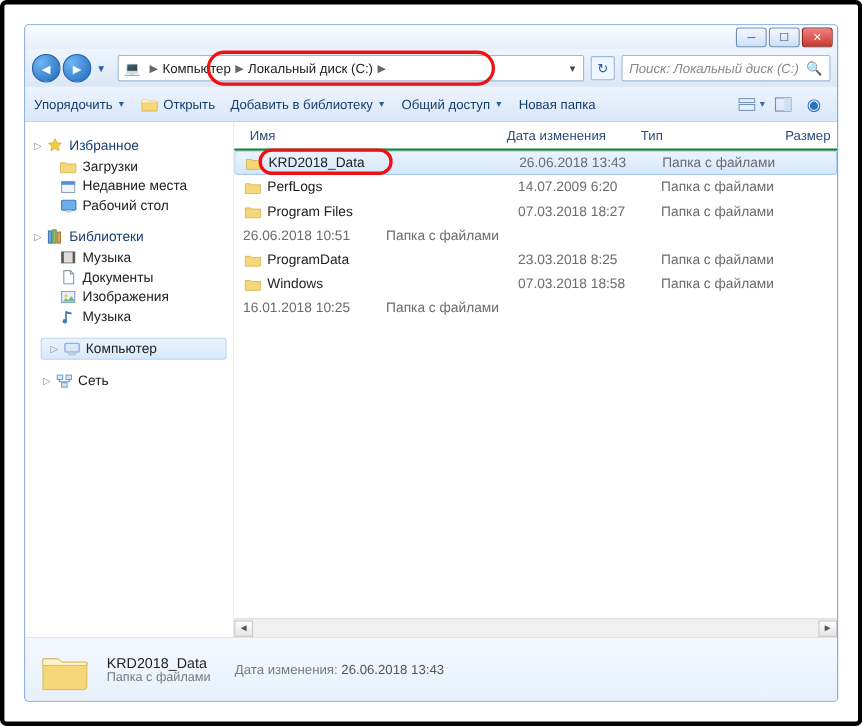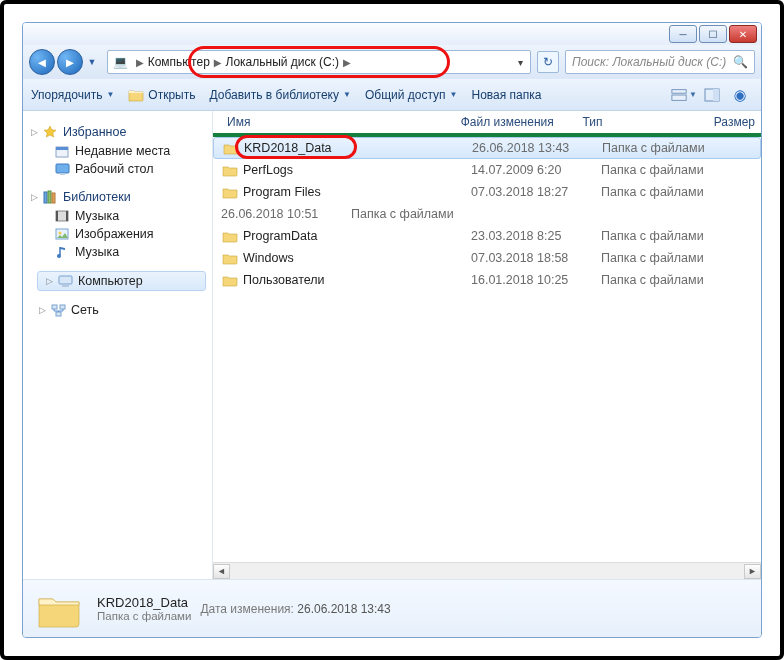--- a/index.html
+++ b/index.html
@@ -38,40 +38,40 @@
   .sidebar { width:190px; background:#fff; border-right:1px solid #e1e8f0; padding:6px 0; font-size:12.5px; overflow:hidden;}
   .sgroup { padding:6px 0 4px 8px;}
   .shdr { display:flex; align-items:center; color:#1a3e73; padding:2px 0 3px 0;}
   .sitem { display:flex; align-items:center; color:#222; padding:2px 0 2px 22px;}
   .sitem.sel{ background:linear-gradient(#eaf3fd,#d8e9fb); border:1px solid #b9d4f2; border-radius:3px; margin:0 6px 0 6px; padding-left:16px;}
   .sitem.top{ padding-left:8px;}
   .tri{ width:10px; color:#888; font-size:9px; display:inline-block;}
   .sic{ width:18px; display:inline-flex; align-items:center; justify-content:center; margin-right:4px;}
   
   .content { flex:1; display:flex; flex-direction:column; background:#fff; min-width:0;}
-  .cols { height:26px; display:flex; align-items:center; border-bottom:4px solid #15803d; font-size:12px; color:#2a4c7c; padding-left:8px;}
+  .cols { height:26px; display:flex; align-items:center; border-bottom:2px solid #15803d; font-size:12px; color:#2a4c7c; padding-left:8px;}
   .cols div{ padding:0 6px;}
   .c-name{width:250px;} .c-date{width:130px;} .c-type{width:140px;} .c-size{flex:1;}
   .rows { flex:1; overflow:auto; font-size:12.5px;}
   .row { display:flex; align-items:center; height:22px; padding-left:8px; color:#222;}
   .row .c-name{display:flex;align-items:center;}
   .row.sel{ background:linear-gradient(#e9f3fe,#d5e8fc); border:1px solid #a9cbf0; border-radius:3px;}
   .ficon{width:18px;height:16px;margin-right:4px;display:inline-flex;align-items:center;justify-content:center;}
   .muted{color:#6b6b6b;}
   .redoval2{ position:absolute; border:3px solid #e11; border-radius:14px/14px; pointer-events:none; width:122px; height:24px; }
   .rows-wrap{position:relative;flex:1;display:flex;flex-direction:column;min-height:0;}
   .hscroll { height:17px; background:#f0f0f0; border-top:1px solid #dcdcdc; display:flex; align-items:center;}
   .hscroll .arrow{width:17px;height:15px;background:linear-gradient(#fdfdfd,#e5e5e5);border:1px solid #c9c9c9;display:flex;align-items:center;justify-content:center;font-size:9px;color:#555;}
   .hscroll .track{flex:1;}
   
   .details { height:58px; border-top:1px solid #dbe4f0; background:linear-gradient(#f4f9ff,#e7f0fb); display:flex; align-items:center; padding:6px 12px; font-size:12px; color:#333;}
   .details .big{ width:48px;height:42px; margin-right:14px; display:flex;align-items:center;justify-content:center;}
   .details .title{ color:#222; font-size:13px;}
   .details .sub{ color:#7a7a7a; font-size:11.5px;}
-  .details .meta{ margin-left:9px; color:#555;}
+  .details .meta{ margin-left:22px; color:#555;}
   .details .metalabel{color:#7a7a7a;}
   
   .folder{fill:#f5d678;stroke:#caa63b;stroke-width:.6;}
   .star{fill:#f5c93d;stroke:#c79a1f;stroke-width:.5;}
 </style>
 </head>
 <body>
 
 <div class="outer">
 <div class="window">
@@ -153,20 +153,28 @@
               <span class="tri">▷</span>
               <span class="sic">
                 <svg width="14" height="14" viewBox="0 0 14 14">
                   <path class="star" d="M7 1l1.8 3.8 4.2.4-3.2 2.8.9 4.1L7 10l-3.7 2 .9-4.1L1 5.2l4.2-.4z"></path>
                 </svg>
               </span>
               <span>Избранное</span>
             </div>
         <div class="sitem">
               <span class="sic">
+                <svg width="16" height="13" viewBox="0 0 16 13">
+                  <path class="folder" d="M1 3h5l1 1h8v7a1 1 0 0 1-1 1H1z"></path>
+                </svg>
+              </span>
+              <span>Загрузки</span>
+            </div>
+        <div class="sitem">
+              <span class="sic">
                 <svg width="14" height="13" viewBox="0 0 14 13">
                   <rect x="1" y="2" width="12" height="10" fill="#eef3fb" stroke="#8aa3c2"></rect>
                   <rect x="1" y="2" width="12" height="3" fill="#5a8fd6"></rect>
                 </svg>
               </span>
               <span>Недавние места</span>
             </div>
         <div class="sitem">
               <span class="sic">
                 <svg width="15" height="13" viewBox="0 0 15 13">
@@ -191,20 +199,29 @@
             </div>
         <div class="sitem">
               <span class="sic">
                 <svg width="14" height="12" viewBox="0 0 14 12">
                   <rect x="1" y="1" width="12" height="10" fill="#ddd" stroke="#888"></rect>
                   <rect x="1" y="1" width="2" height="10" fill="#555"></rect>
                   <rect x="11" y="1" width="2" height="10" fill="#555"></rect>
                 </svg>
               </span>
               <span>Музыка</span>
+            </div>
+        <div class="sitem">
+              <span class="sic">
+                <svg width="12" height="14" viewBox="0 0 12 14">
+                  <path d="M2 1h6l3 3v9H2z" fill="#fff" stroke="#8899aa"></path>
+                  <path d="M8 1v3h3" fill="none" stroke="#8899aa"></path>
+                </svg>
+              </span>
+              <span>Документы</span>
             </div>
         <div class="sitem">
               <span class="sic">
                 <svg width="14" height="12" viewBox="0 0 14 12">
                   <rect x="1" y="1" width="12" height="10" fill="#e8f3ff" stroke="#7aa3d0"></rect>
                   <circle cx="5" cy="5" r="1.5" fill="#f3c94a"></circle>
                   <path d="M2 10l3-3 2 2 3-4 3 5z" fill="#7fb96f"></path>
                 </svg>
               </span>
               <span>Изображения</span>
@@ -244,21 +261,21 @@
                 </svg>
               </span>
               <span>Сеть</span>
             </div>
       </div>
     </div>
 
     <div class="content">
       <div class="cols">
         <div class="c-name">Имя</div>
-        <div class="c-date">Файл изменения</div>
+        <div class="c-date">Дата изменения</div>
         <div class="c-type">Тип</div>
         <div class="c-size">Размер</div>
       </div>
       <div class="rows-wrap">
         <div class="rows" id="rows">
               <div class="row sel">
                 <div class="c-name">
                   <span class="ficon">
                     <svg width="16" height="13" viewBox="0 0 16 13">
                       <path class="folder" d="M1 3h5l1 1h8v7a1 1 0 0 1-1 1H1z"></path>
@@ -321,28 +338,20 @@
                       <path class="folder" d="M1 3h5l1 1h8v7a1 1 0 0 1-1 1H1z"></path>
                     </svg>
                   </span>
                   <span>Windows</span>
                 </div>
                 <div class="c-date muted">07.03.2018 18:58</div>
                 <div class="c-type muted">Папка с файлами</div>
                 <div class="c-size"></div>
               </div>
               <div class="row">
-                <div class="c-name">
-                  <span class="ficon">
-                    <svg width="16" height="13" viewBox="0 0 16 13">
-                      <path class="folder" d="M1 3h5l1 1h8v7a1 1 0 0 1-1 1H1z"></path>
-                    </svg>
-                  </span>
-                  <span>Пользователи</span>
-                </div>
                 <div class="c-date muted">16.01.2018 10:25</div>
                 <div class="c-type muted">Папка с файлами</div>
                 <div class="c-size"></div>
               </div>
             </div>
         <div class="redoval2" id="redrow" style="left: 22px; top: -2px;"></div>
         <div class="hscroll">
           <div class="arrow">◄</div>
           <div class="track"></div>
           <div class="arrow">►</div>

